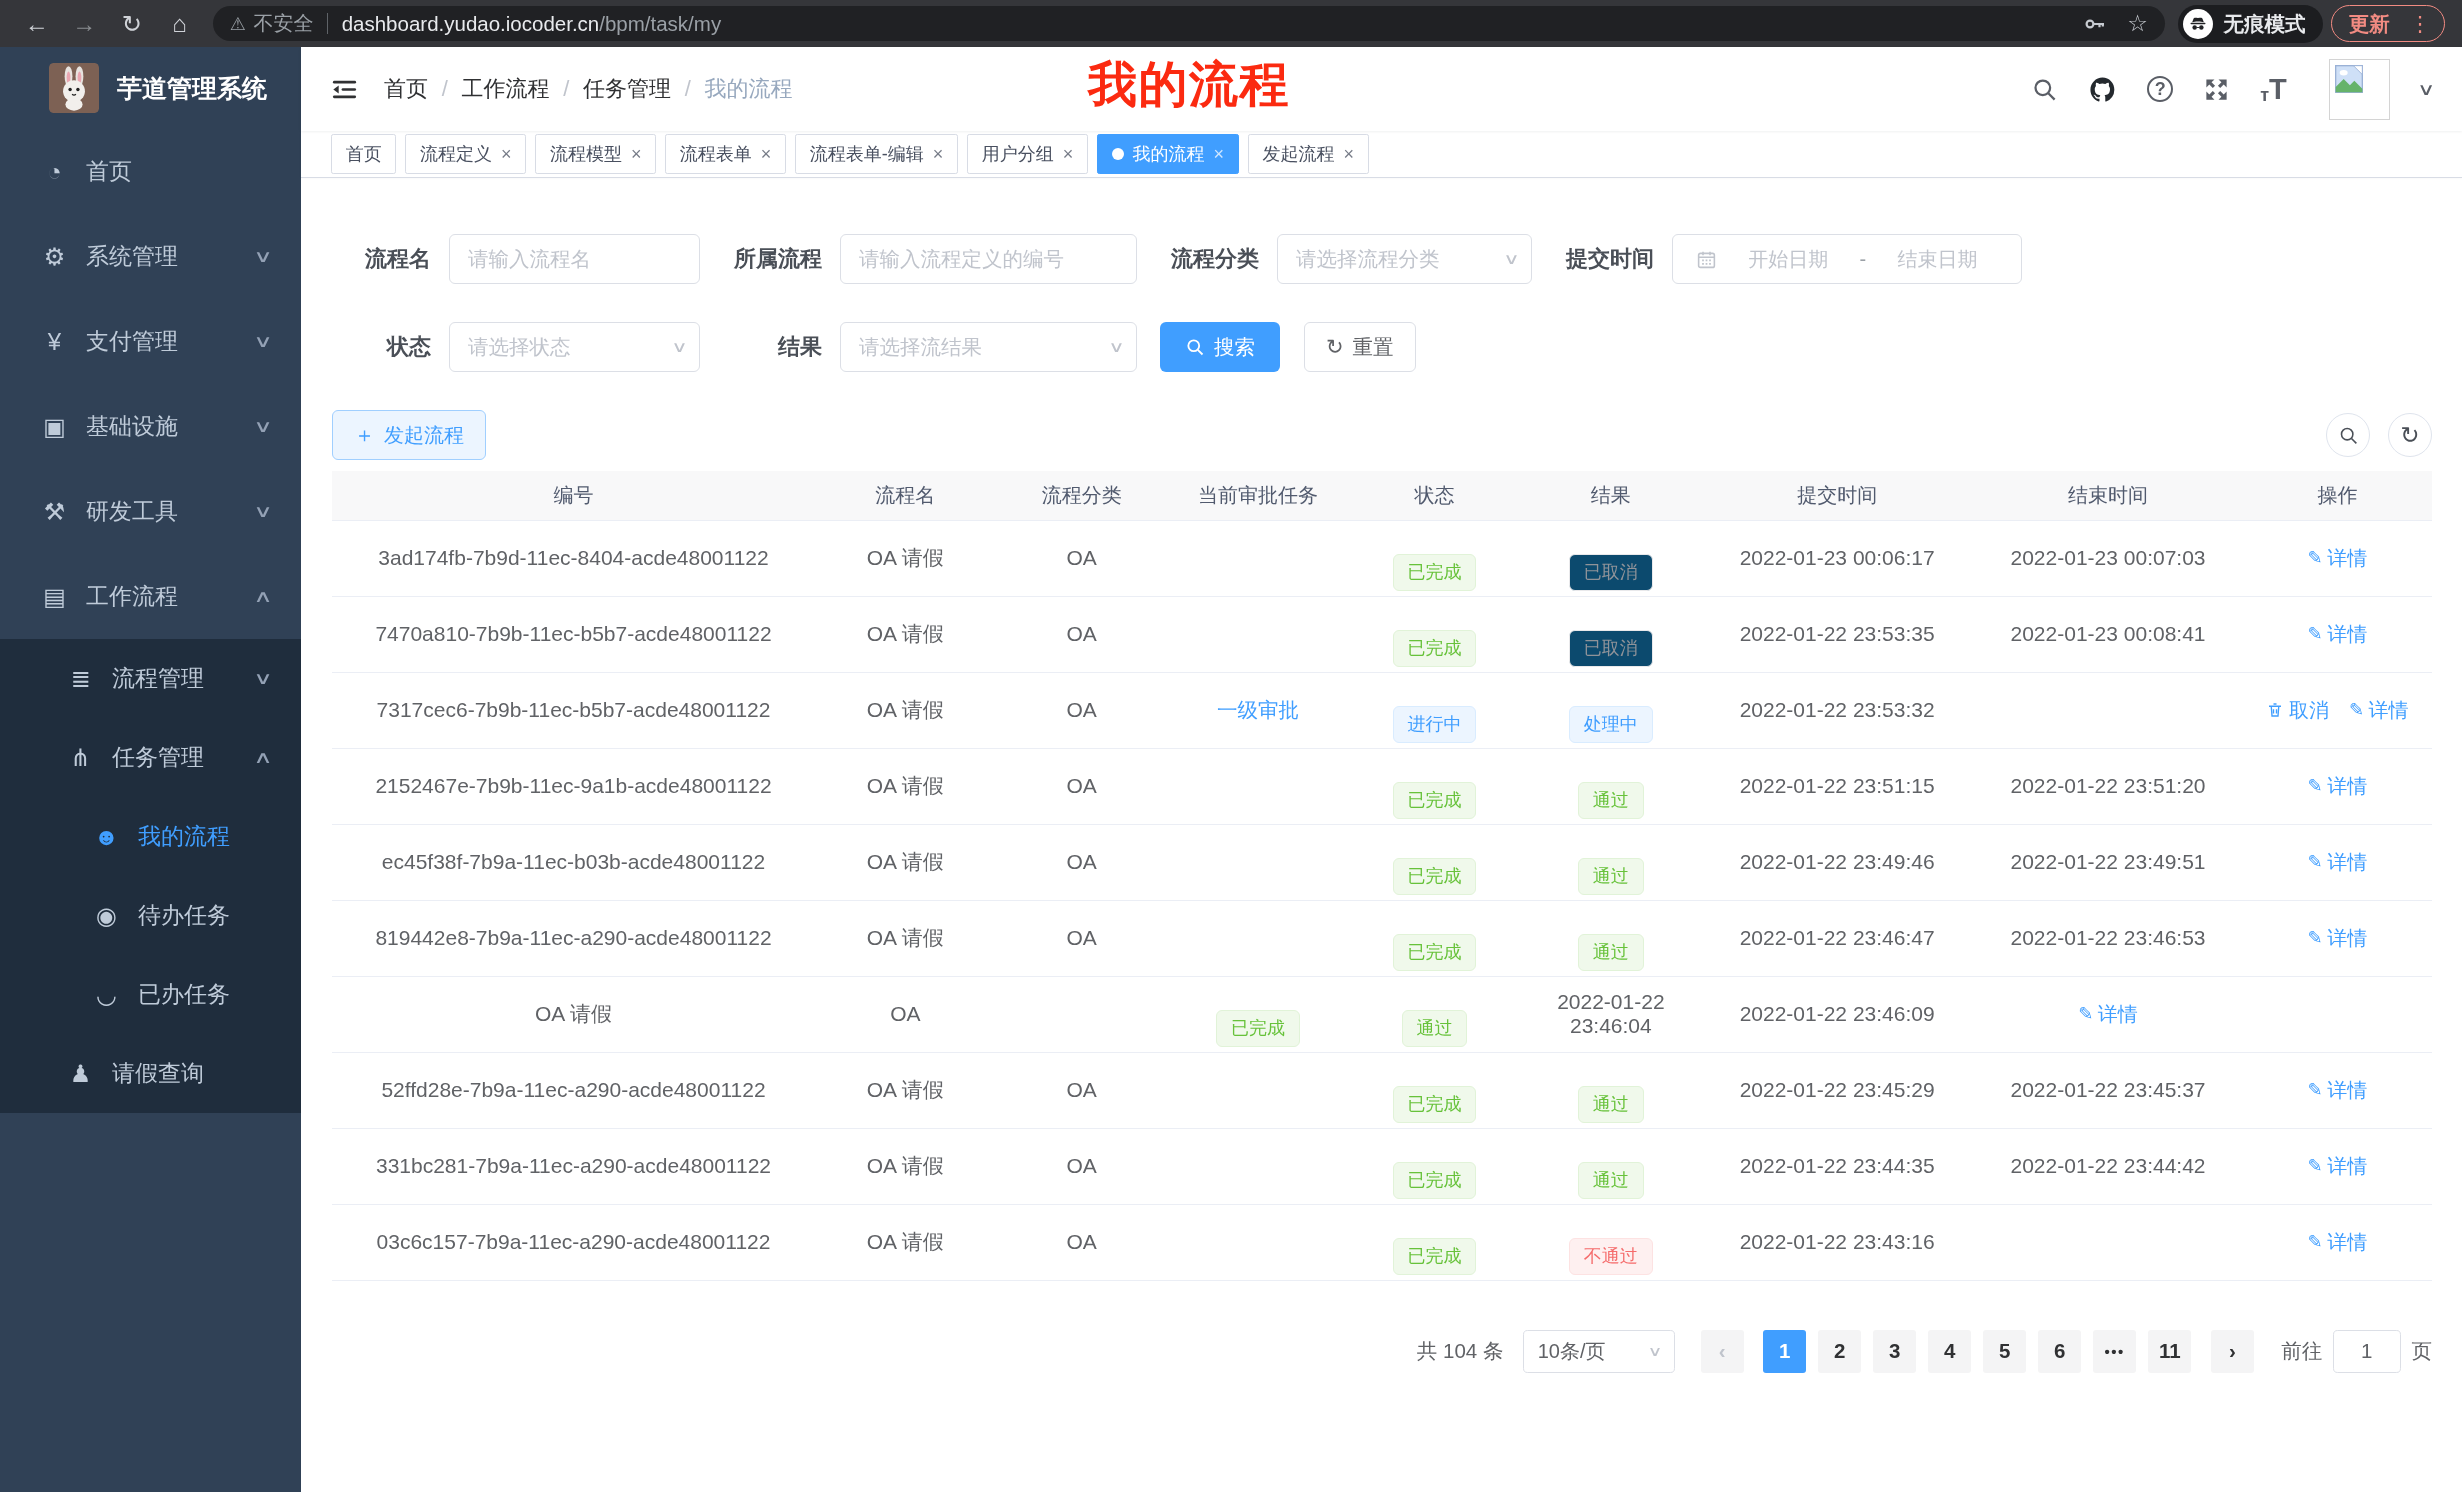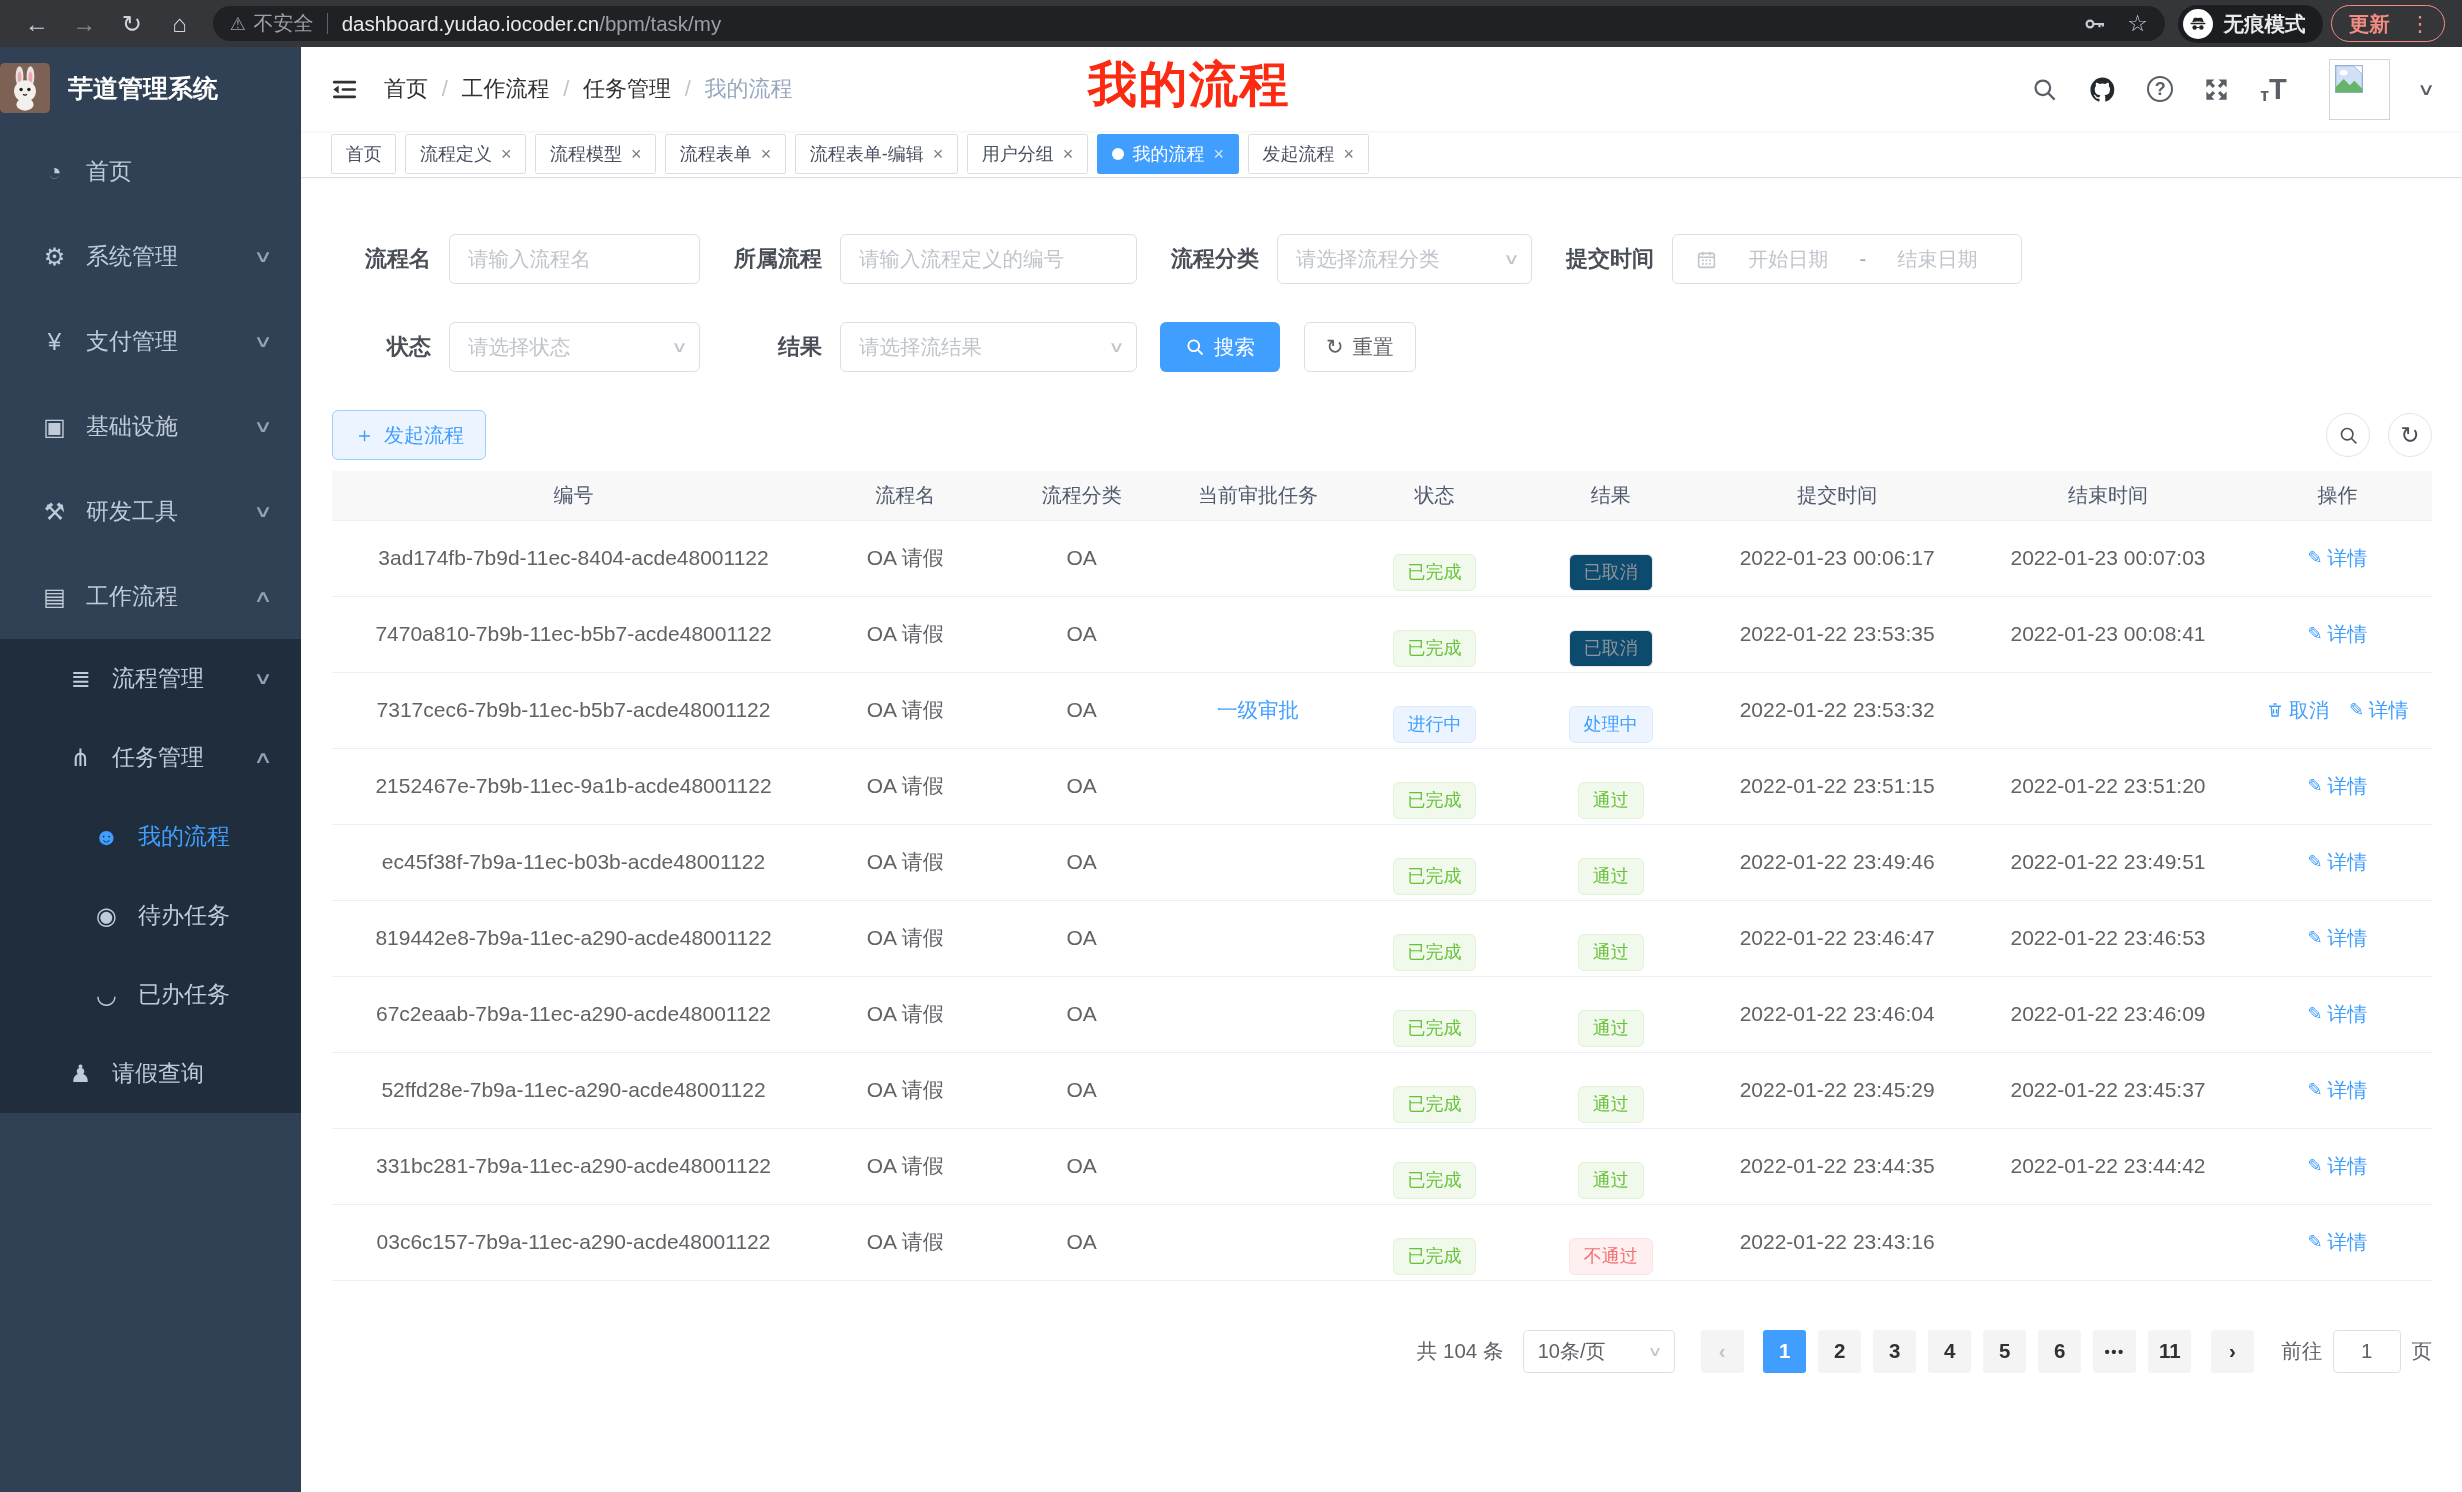--- a/index.html
+++ b/index.html
@@ -29,21 +29,21 @@
   .incog-label { color:#e8eaed; font-size:20.5px; font-weight:700; }
   .update-pill { height:37px; border:1.5px solid #f28b82; border-radius:20px;
     display:flex; align-items:center; gap:20px; padding:0 7.6px 0 16.7px;
     color:#f28b82; flex:0 0 auto; }
   .update-label { font-size:20.5px; font-weight:700; }
   .kebab { font-size:21px; letter-spacing:0; padding-right:6px; }
 
   
   .app { display:flex; height:1446px; }
   .sidebar { width:301px; background:#304156; flex:0 0 auto; overflow:hidden; }
-  .logo-row { height:82px; display:flex; align-items:center; gap:18px; }
+  .logo-row { height:82px; display:flex; align-items:center; gap:18px; padding-left:49px; }
   .logo-img { width:50px; height:50px; border-radius:4.6px; overflow:hidden; flex:0 0 auto; }
   .app-title { color:#fff; font-size:25px; font-weight:700; }
   .mi { display:flex; align-items:center; color:#bfcbd9; cursor:pointer; }
   .mi.lvl1 { height:85px; padding-left:38px; }
   .mi.lvl2 { height:79px; padding-left:64px; }
   .mi.lvl3 { height:79px; padding-left:90px; }
   .mi.dark { background:#1f2d3d; }
   .mi-ic { width:33px; font-size:24px; text-align:center; margin-right:15px; flex:0 0 auto; }
   .mi-label { font-size:23px; flex:1; }
   .mi-arrow { font-size:16.7px; color:#93a1b5; margin-right:32px; transform:scaleX(1.6); }
@@ -585,21 +585,20 @@
               <div class="td">2022-01-22 23:46:47</div>
               <div class="td">2022-01-22 23:46:53</div>
               <div class="td ops">
                 <span class="op-link">
                   <span class="op-ic">✎</span>
                   <span>详情</span>
                 </span>
               </div>
             </div>
             <div class="tr">
-              <div class="td">67c2eaab-7b9a-11ec-a290-acde48001122</div>
               <div class="td">OA 请假</div>
               <div class="td">OA</div>
               <div class="td"></div>
               <div class="td">
                 <span class="tag tag-success">已完成</span>
               </div>
               <div class="td">
                 <span class="tag tag-success">通过</span>
               </div>
               <div class="td">2022-01-22 23:46:04</div>

